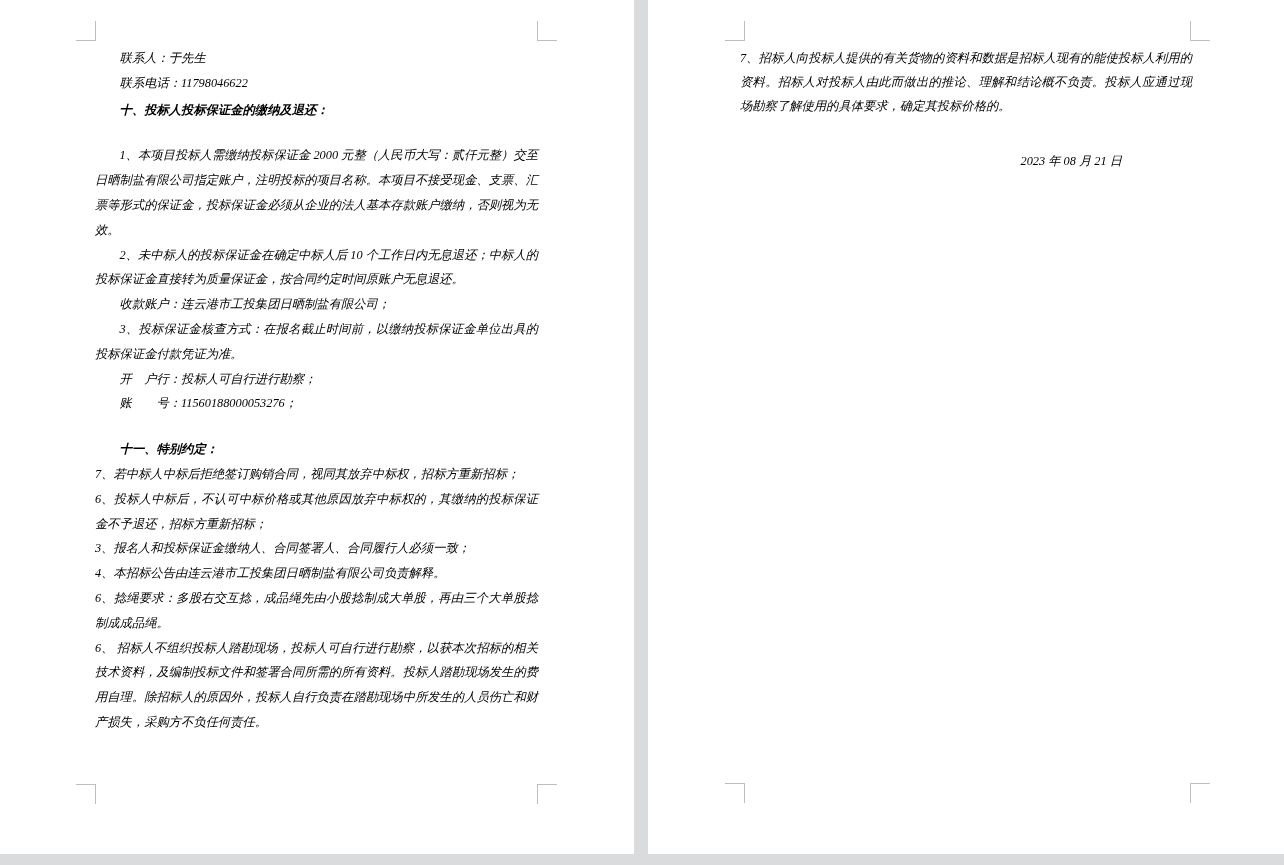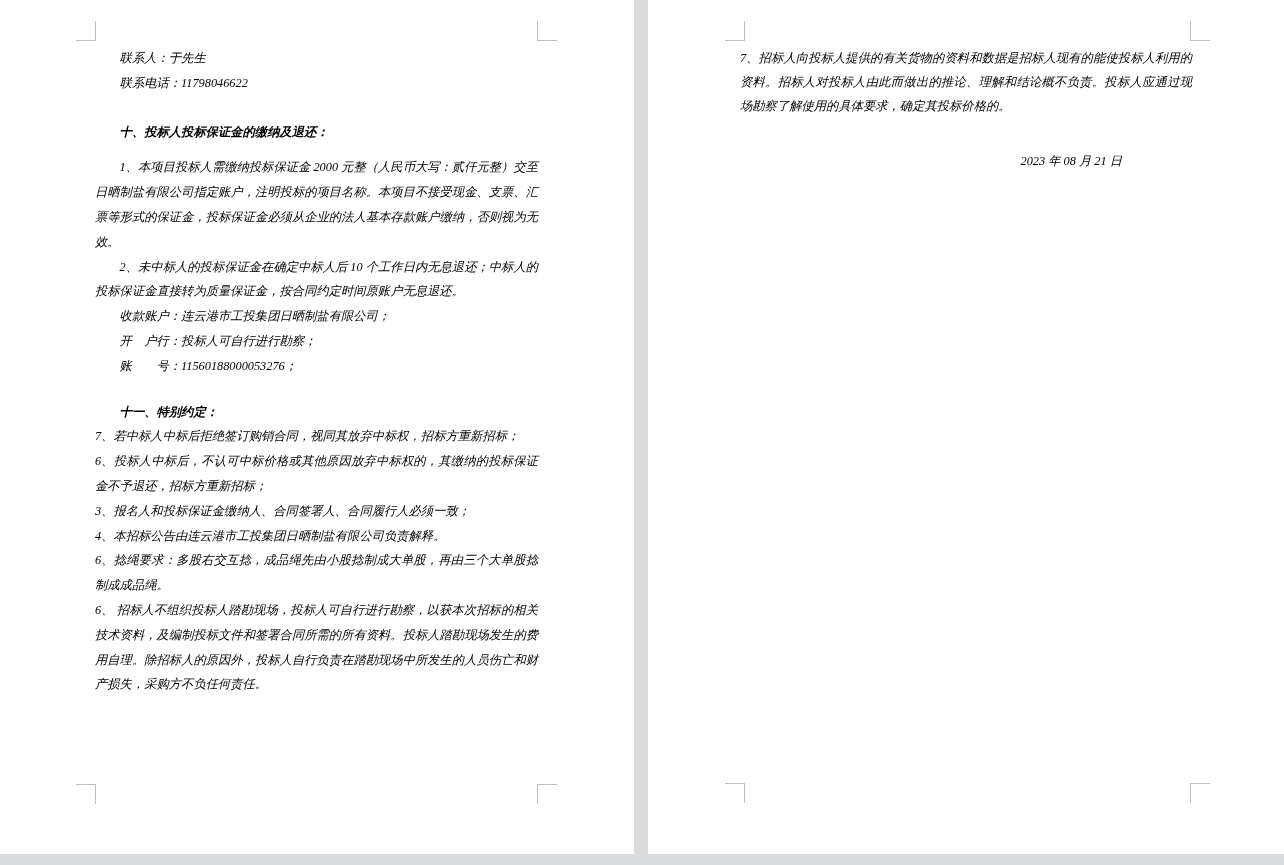--- a/index.html
+++ b/index.html
@@ -60,23 +60,23 @@
   .page-2 .content { left: 92px; top: 46px; width: 452px; }
 
   .para {
     margin: 0;
     line-height: 24.8px;
     text-align: justify;
   }
   .page-2 .para { line-height: 24px; }
 
   .role-contact   { text-indent: 2em; text-align: left; }
-  .role-heading-a { font-weight: bold; text-indent: 2em; margin-top: 24px; text-align: left; }
+  .role-heading-a { font-weight: bold; text-indent: 2em; margin-top: 2px; text-align: left; }
   .role-heading-b { font-weight: bold; text-indent: 2em; margin-top: 21px; text-align: left; }
-  .role-para-lead { text-indent: 2em; margin-top: 11px; }
+  .role-para-lead { text-indent: 2em; margin-top: 21px; }
   .role-para      { text-indent: 2em; }
   .role-flush     { text-indent: 0; }
   .role-date      { text-align: right; padding-right: 70px; margin-top: 31px; }
 </style>
 </head>
 <body>
 
 <div class="canvas">
 
   <section class="page page-1">
@@ -84,20 +84,21 @@
     <div class="mark tr"></div>
     <div class="mark bl"></div>
     <div class="mark br"></div>
     <div class="content">
         <p class="para role-contact">联系人：于先生</p>
         <p class="para role-contact">联系电话：11798046622</p>
         <p class="para role-heading-a">十、投标人投标保证金的缴纳及退还：</p>
         <p class="para role-para-lead">1、本项目投标人需缴纳投标保证金 2000 元整（人民币大写：贰仟元整）交至日晒制盐有限公司指定账户，注明投标的项目名称。本项目不接受现金、支票、汇票等形式的保证金，投标保证金必须从企业的法人基本存款账户缴纳，否则视为无效。</p>
         <p class="para role-para">2、未中标人的投标保证金在确定中标人后 10 个工作日内无息退还；中标人的投标保证金直接转为质量保证金，按合同约定时间原账户无息退还。</p>
         <p class="para role-para">收款账户：连云港市工投集团日晒制盐有限公司；</p>
+        <p class="para role-para">3、投标保证金核查方式：在报名截止时间前，以缴纳投标保证金单位出具的投标保证金付款凭证为准。</p>
         <p class="para role-para">开　户行：投标人可自行进行勘察；</p>
         <p class="para role-para">账　　号：11560188000053276；</p>
         <p class="para role-heading-b">十一、特别约定：</p>
         <p class="para role-flush">7、若中标人中标后拒绝签订购销合同，视同其放弃中标权，招标方重新招标；</p>
         <p class="para role-flush">6、投标人中标后，不认可中标价格或其他原因放弃中标权的，其缴纳的投标保证金不予退还，招标方重新招标；</p>
         <p class="para role-flush">3、报名人和投标保证金缴纳人、合同签署人、合同履行人必须一致；</p>
         <p class="para role-flush">4、本招标公告由连云港市工投集团日晒制盐有限公司负责解释。</p>
         <p class="para role-flush">6、捻绳要求：多股右交互捻，成品绳先由小股捻制成大单股，再由三个大单股捻制成成品绳。</p>
         <p class="para role-flush">6、 招标人不组织投标人踏勘现场，投标人可自行进行勘察，以获本次招标的相关技术资料，及编制投标文件和签署合同所需的所有资料。投标人踏勘现场发生的费用自理。除招标人的原因外，投标人自行负责在踏勘现场中所发生的人员伤亡和财产损失，采购方不负任何责任。</p>
       </div>

